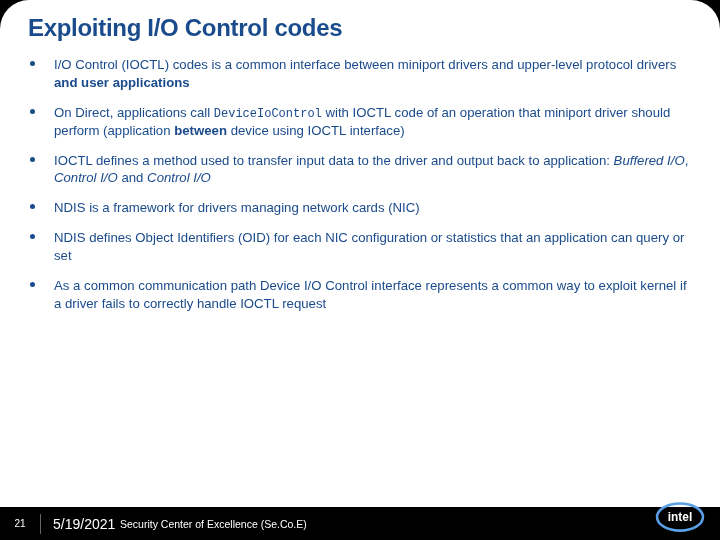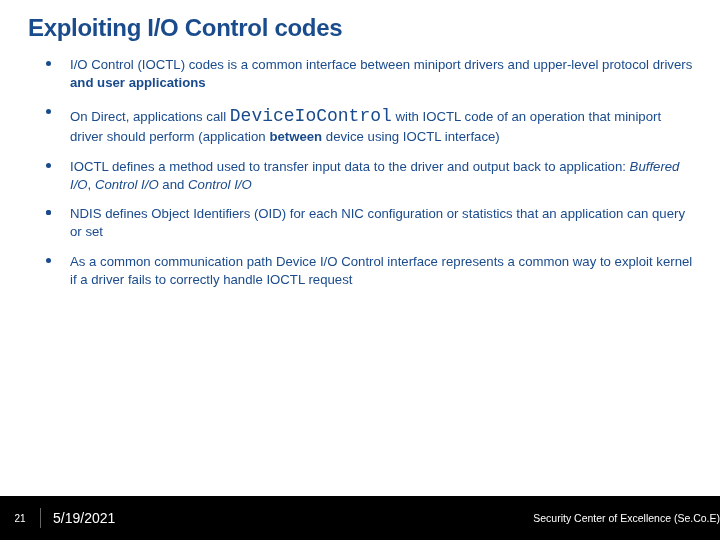--- a/index.html
+++ b/index.html
@@ -8,62 +8,63 @@
     background: #000;
     font-family: Verdana, Geneva, sans-serif;
     color: #1a4b8c;
     position: relative;
   }
   .slide {
     width: 720px;
     height: 540px;
     background: #fff;
     position: relative;
+    border-radius: 29px;
   }
   .title {
     position: absolute;
     top: 14px;
     left: 28px;
     font-size: 24px;
     font-weight: bold;
     color: #1a4b8c;
     letter-spacing: -0.3px;
   }
   .content {
     position: absolute;
     top: 56px;
-    left: 44px;
+    left: 28px;
     right: 24px;
   }
   ul { list-style: none; }
   li.bullet {
     position: relative;
     padding-left: 26px;
     margin-bottom: 12px;
     font-size: 13.2px;
     line-height: 1.35;
     color: #1a4b8c;
   }
   li.bullet .dot {
     position: absolute;
     left: 2px;
     top: 5px;
     width: 5px;
     height: 5px;
     background: #1a4b8c;
     border-radius: 50%;
   }
-  .mono { font-family: "Courier New", monospace; font-size: 18px; }
+  .mono { font-family: "Courier New", monospace; font-size: 12px; }
   .bold { font-weight: bold; }
   .italic { font-style: italic; }
   .under { text-decoration: underline; }
   .footer {
     position: absolute;
     left: 0; right: 0; bottom: 0;
-    height: 44px;
+    height: 33px;
     background: #000;
     color: #fff;
     font-size: 10px;
     display: flex;
     align-items: center;
   }
   .page-num {
     width: 40px;
     text-align: center;
     font-size: 10px;
@@ -73,21 +74,21 @@
     height: 20px;
     background: #666;
     margin-right: 12px;
   }
   .date {
     font-size: 14px;
   }
   .footer-center {
     position: absolute;
     left: 0; right: 0;
-    text-align: right;
+    text-align: left;
     font-size: 10.5px;
     pointer-events: none;
     padding-left: 120px;
   }
   .logo-wrap {
     position: absolute;
     right: 14px;
     bottom: 6px;
     width: 52px;
     height: 34px;
@@ -98,25 +99,31 @@
 <body>
 
 <div class="slide">
   <h1 class="title">Exploiting I/O Control codes</h1>
 
   <div class="content">
     <ul>
         <li class="bullet"><span class="dot"></span><span>I/O Control (IOCTL) codes is a common interface between miniport drivers and upper-level protocol drivers </span><span class="bold">and user applications</span></li>
         <li class="bullet"><span class="dot"></span><span>On Direct, applications call </span><span class="mono">DeviceIoControl</span><span> with IOCTL code of an operation that miniport driver should perform (application </span><span class="bold">between</span><span> device using IOCTL interface)</span></li>
         <li class="bullet"><span class="dot"></span><span>IOCTL defines a method used to transfer input data to the driver and output back to application: </span><span class="italic">Buffered I/O</span><span>, </span><span class="italic">Control I/O</span><span> and </span><span class="italic">Control I/O</span></li>
-        <li class="bullet"><span class="dot"></span></li>
+        <li class="bullet"><span class="dot"></span><span>NDIS is a framework for drivers managing network cards (NIC)</span></li>
         <li class="bullet"><span class="dot"></span><span>NDIS defines Object Identifiers (OID) for each NIC configuration or statistics that an application can query or set</span></li>
         <li class="bullet"><span class="dot"></span><span>As a common communication path Device I/O Control interface represents a common way to exploit kernel if a driver fails to correctly handle IOCTL request</span></li>
       </ul>
   </div>
 
   <div class="footer">
     <div class="page-num">21</div>
     <div class="divider"></div>
     <div class="date">5/19/2021</div>
     <div class="footer-center">Security Center of Excellence (Se.Co.E)</div>
+    <div class="logo-wrap">
+      <svg viewBox="0 0 60 40">
+        <ellipse cx="30" cy="20" rx="27" ry="16" fill="none" stroke="#5aa0e6" stroke-width="3"></ellipse>
+        <text x="30" y="25" text-anchor="middle" font-family="Arial" font-size="14" font-weight="bold" fill="#fff">intel</text>
+      </svg>
+    </div>
   </div>
 </div>
 
 </body></html>

